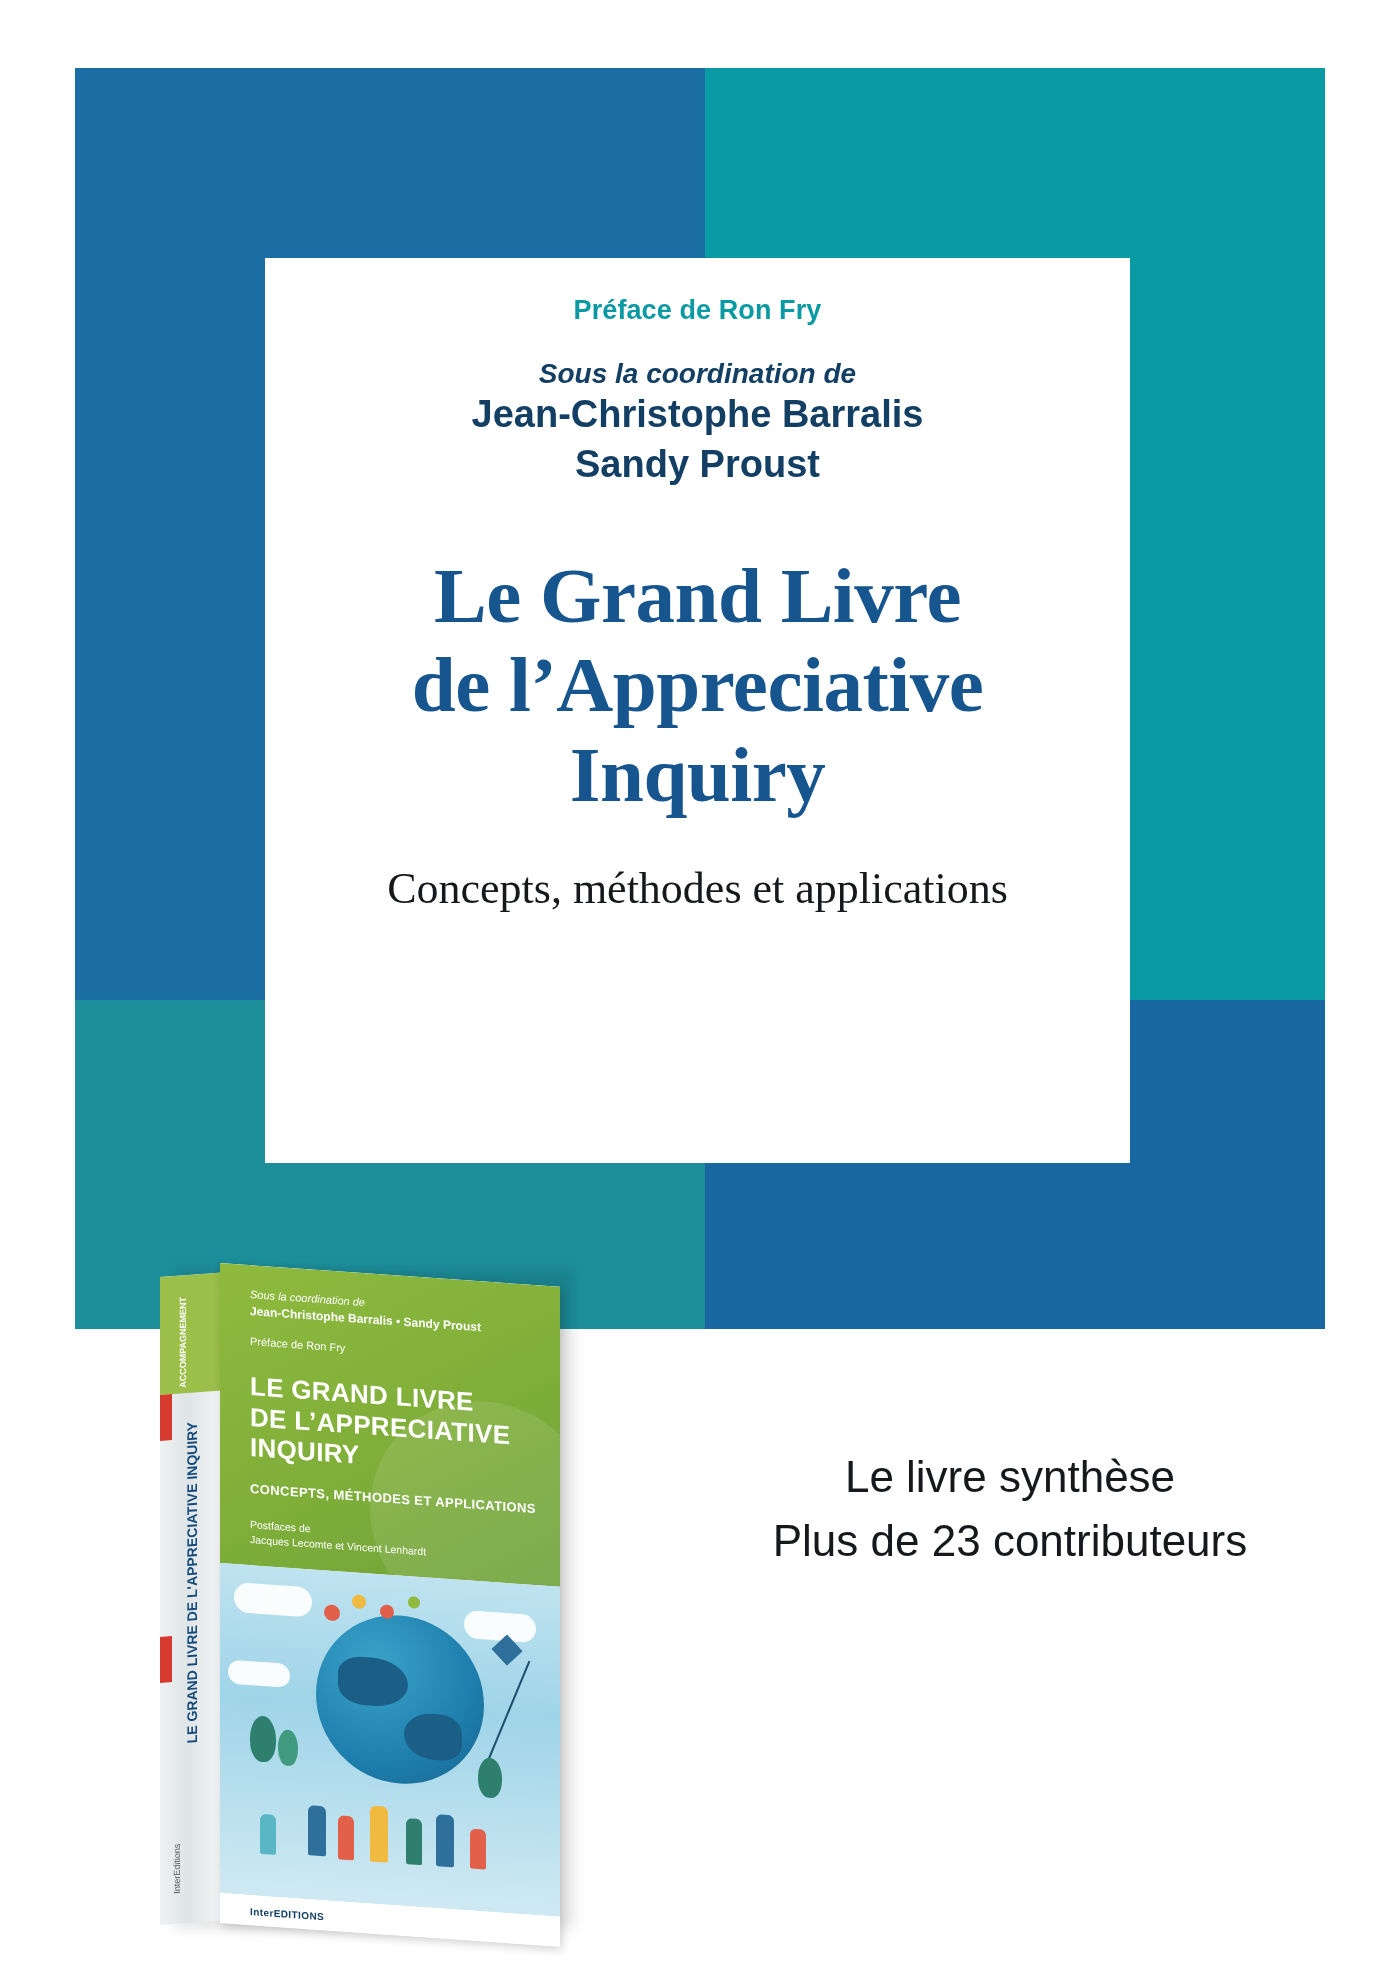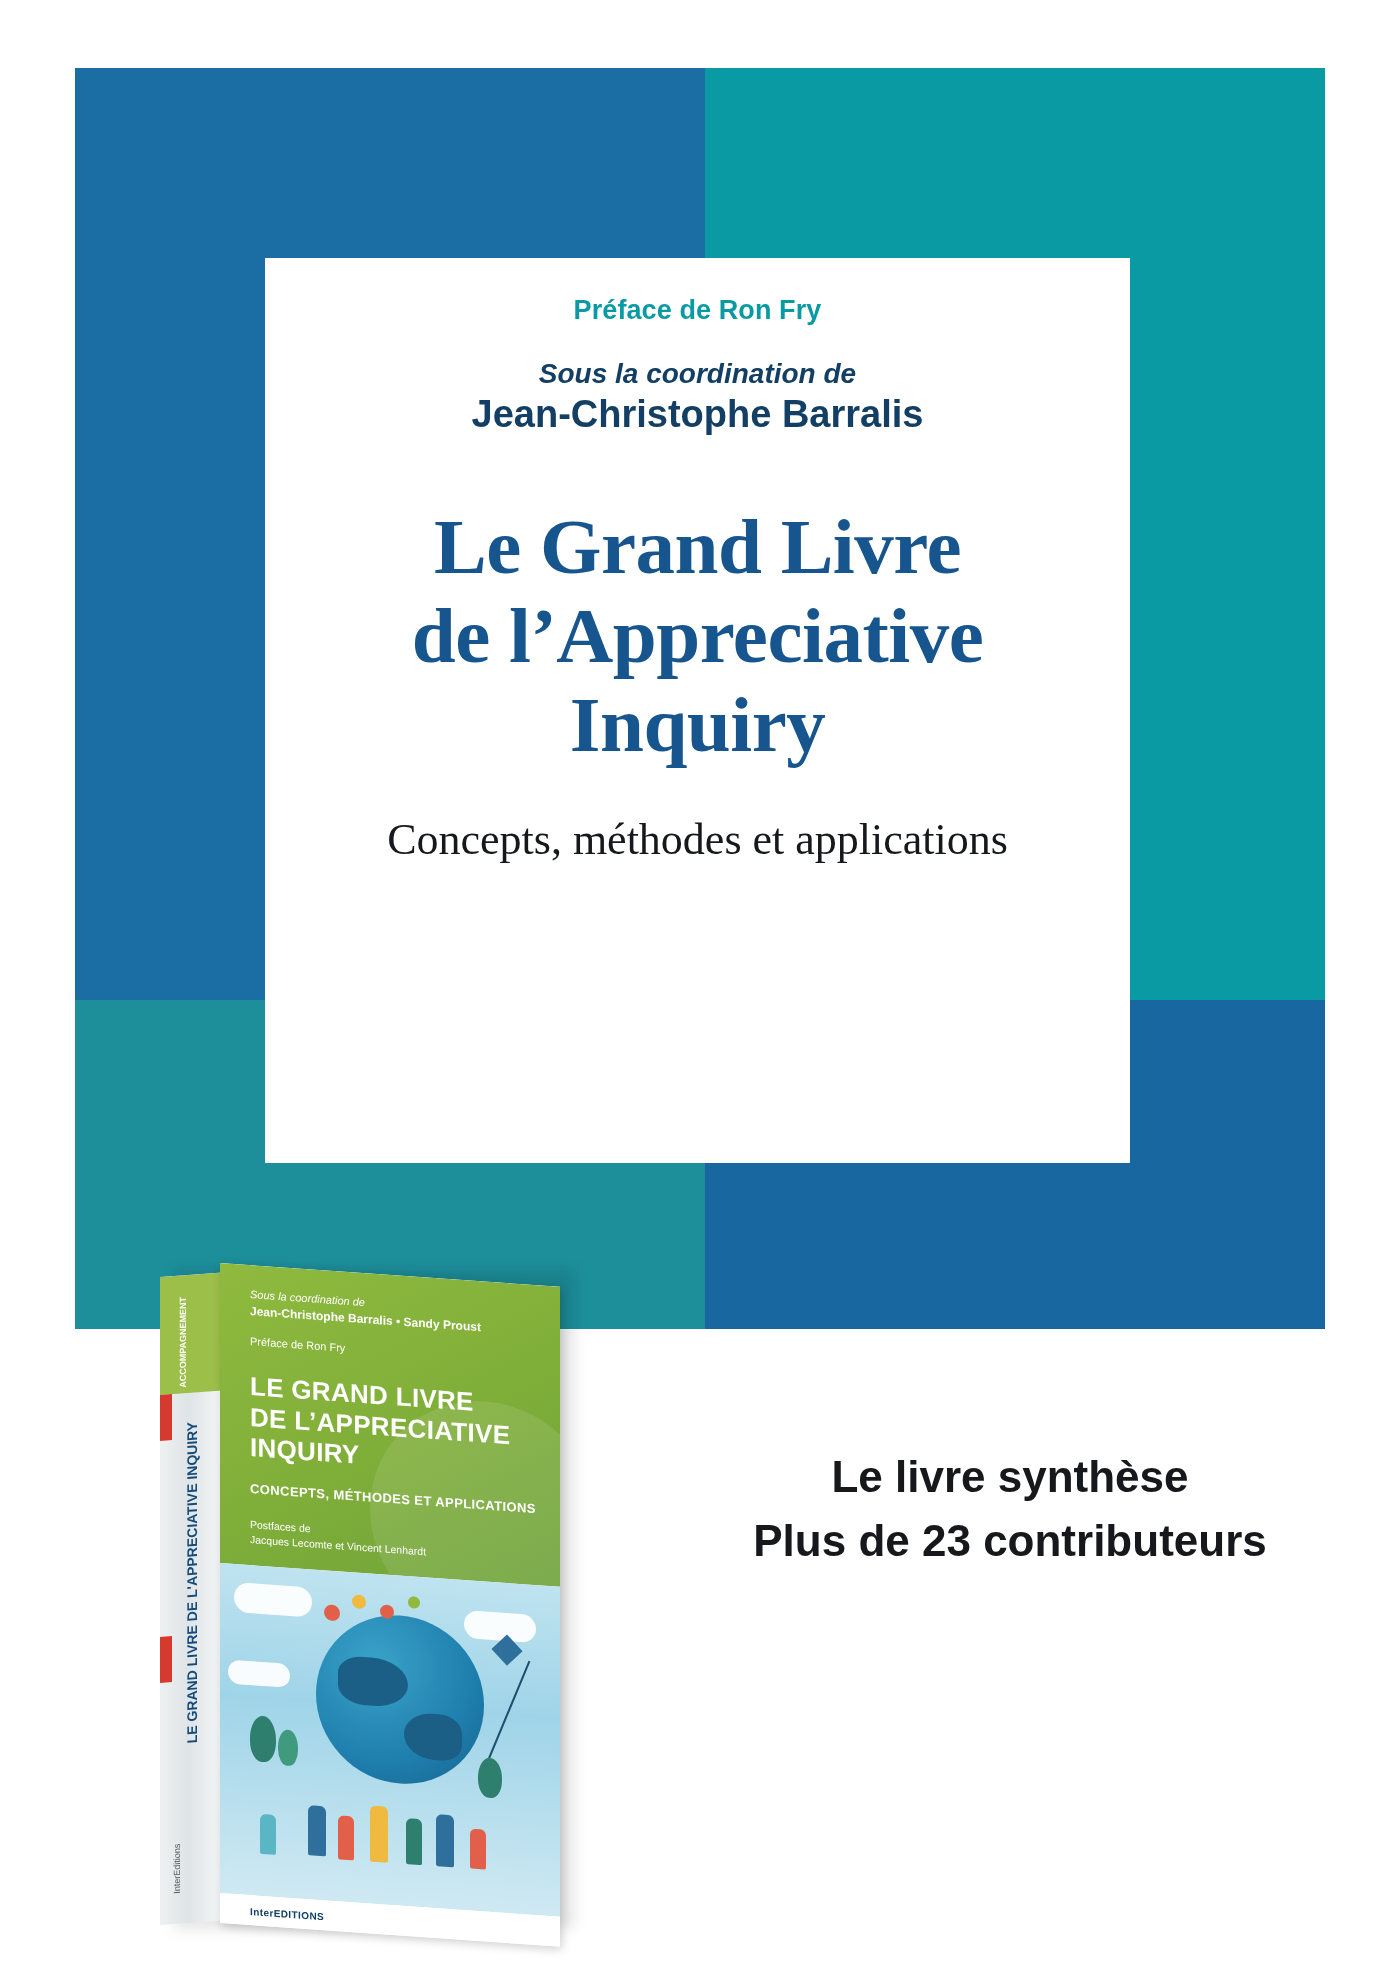--- a/index.html
+++ b/index.html
@@ -313,21 +313,21 @@
   }
 
   
   .tagline {
     position: absolute;
     left: 660px;
     top: 1452px;
     width: 700px;
     text-align: center;
     color: #16181c;
-    font-weight: bold;
+    font-weight: normal;
   }
   .tagline-l1 { font-size: 44px; }
   .tagline-l2 { font-size: 44px; margin-top: 14px; }
 
   
   .logo-wrap {
     position: absolute;
     left: 660px;
     top: 1700px;
     width: 700px;
@@ -358,20 +358,21 @@
 
   <div class="title-card">
     <div class="preface">
       <div>Préface de Ron Fry</div>
     </div>
 
     <div class="coordination">Sous la coordination de</div>
 
     <div class="coordinators">
       <div>Jean-Christophe Barralis</div>
+      <div>Sandy Proust</div>
     </div>
 
     <div class="main-title">
       <div>Le Grand Livre</div>
       <div>de l’Appreciative</div>
       <div>Inquiry</div>
     </div>
 
     <div class="subtitle">Concepts, méthodes et applications</div>
   </div>

